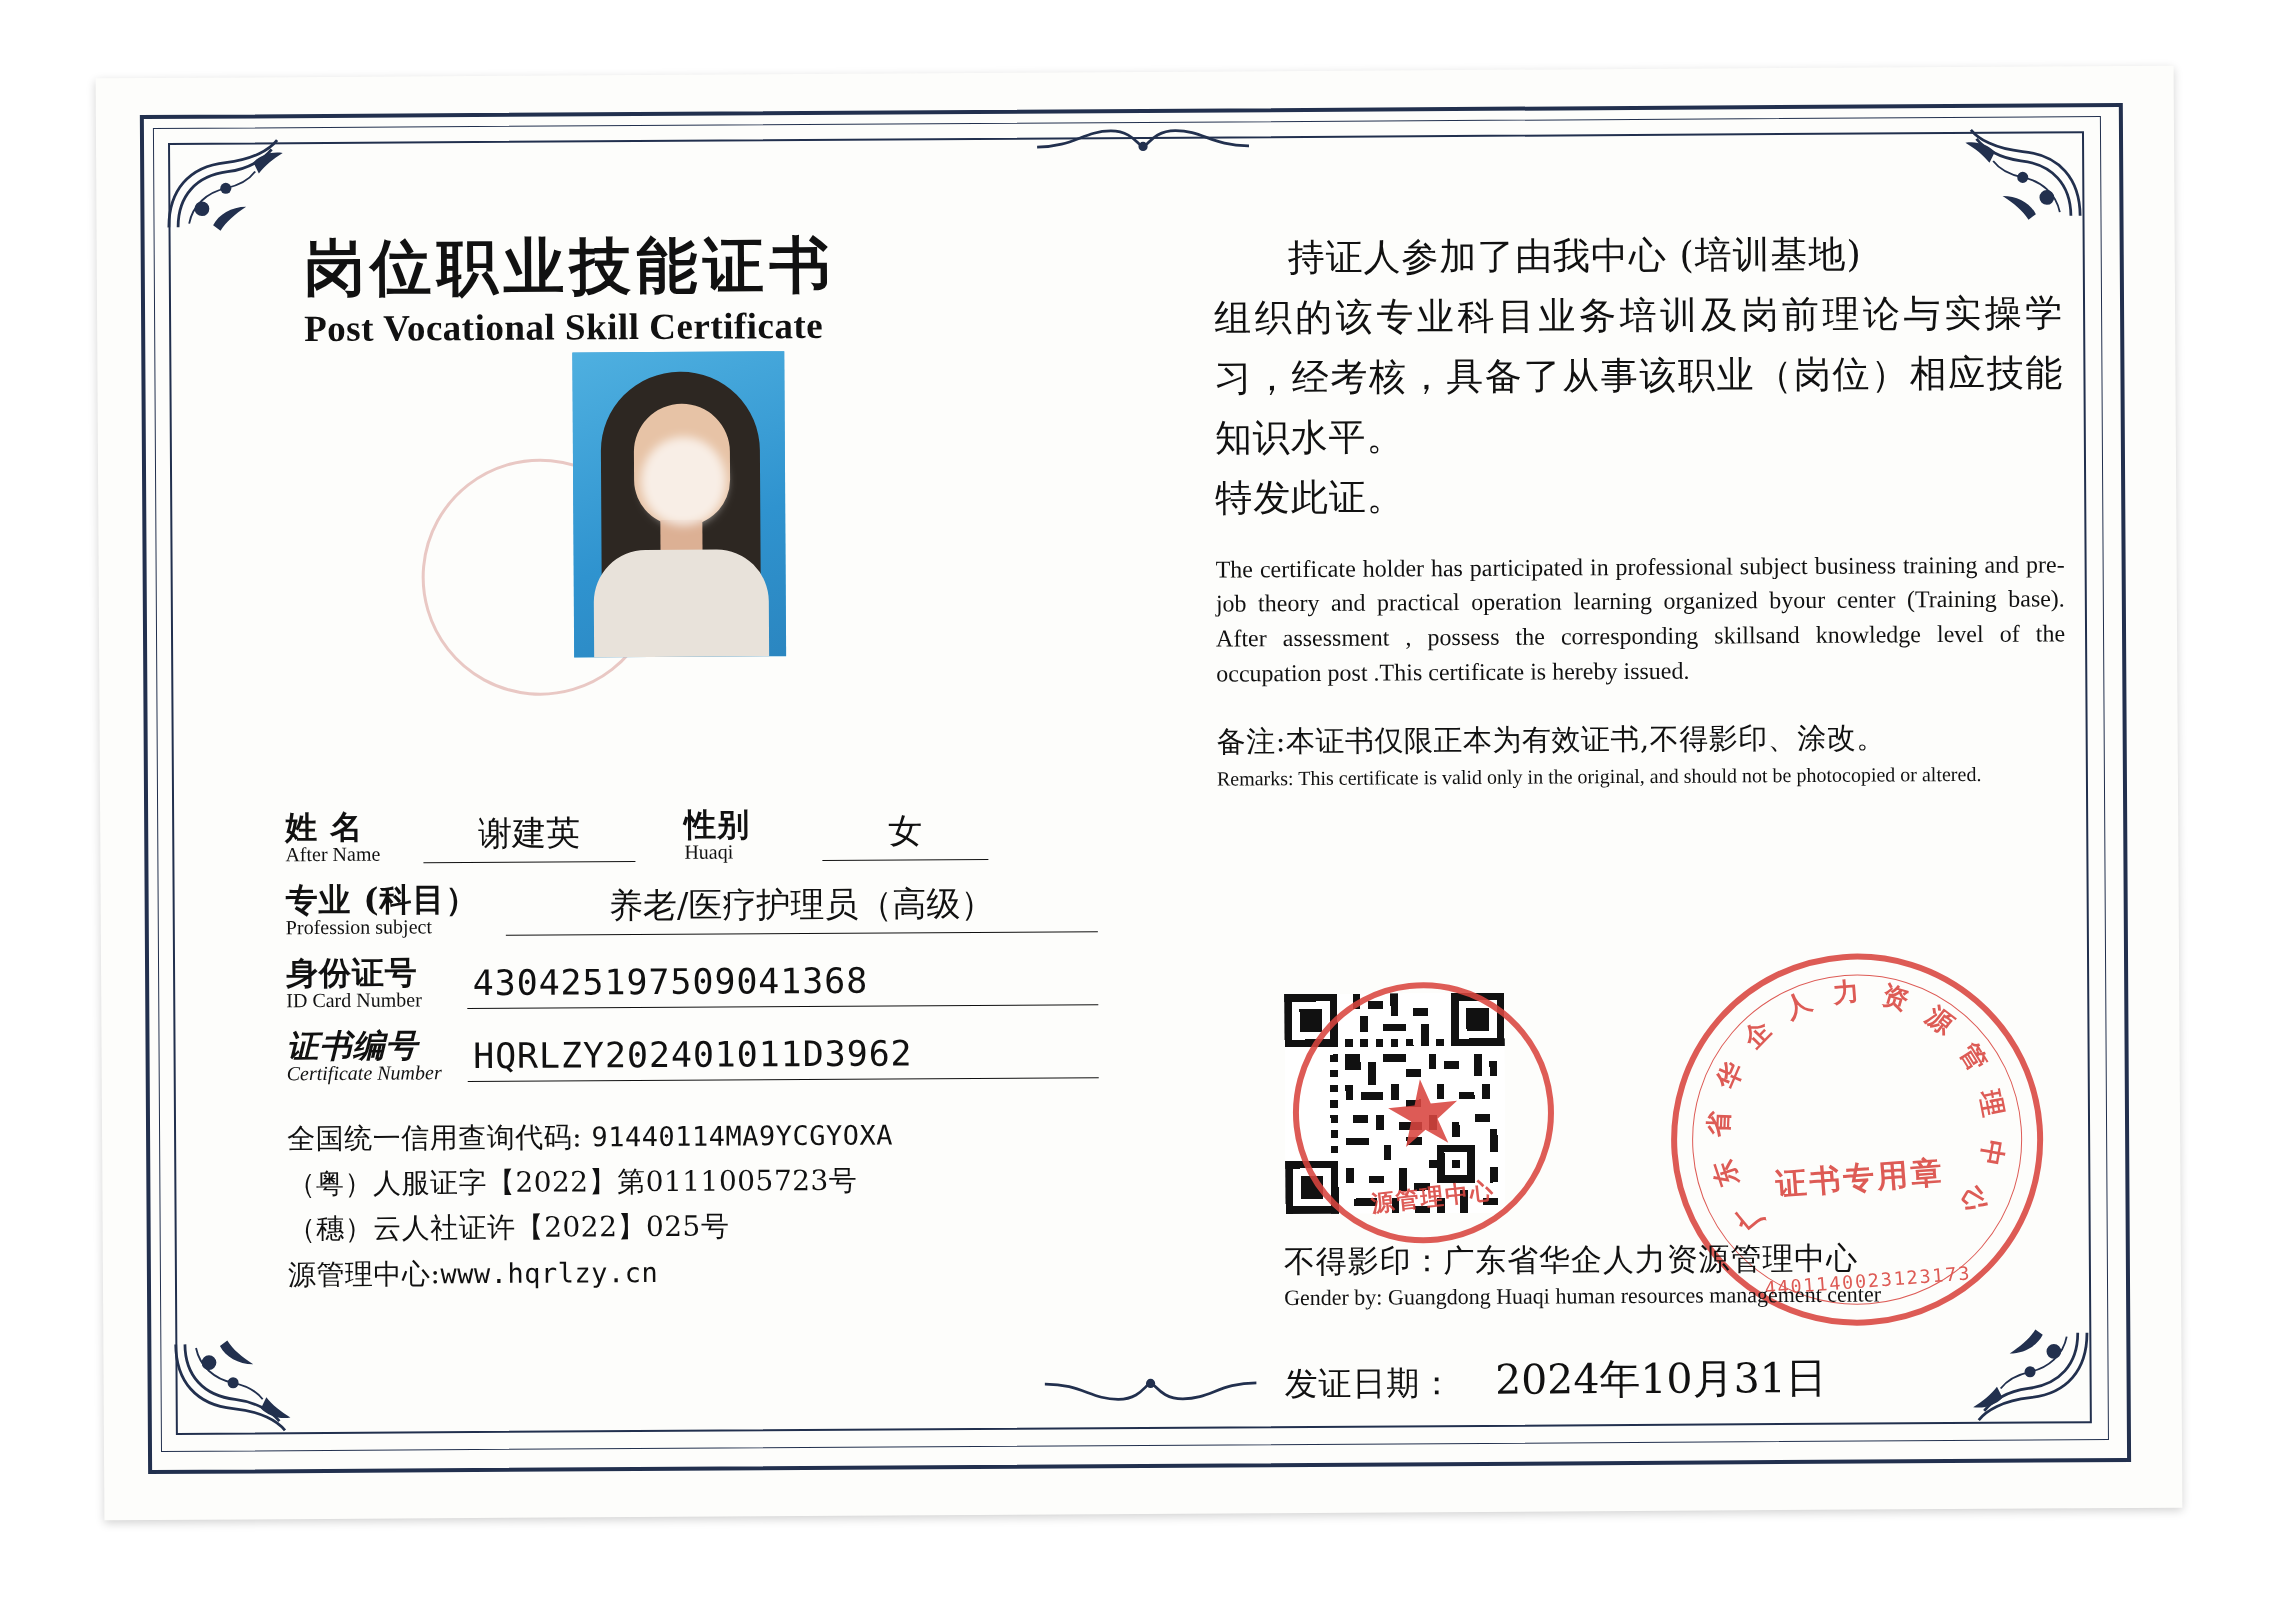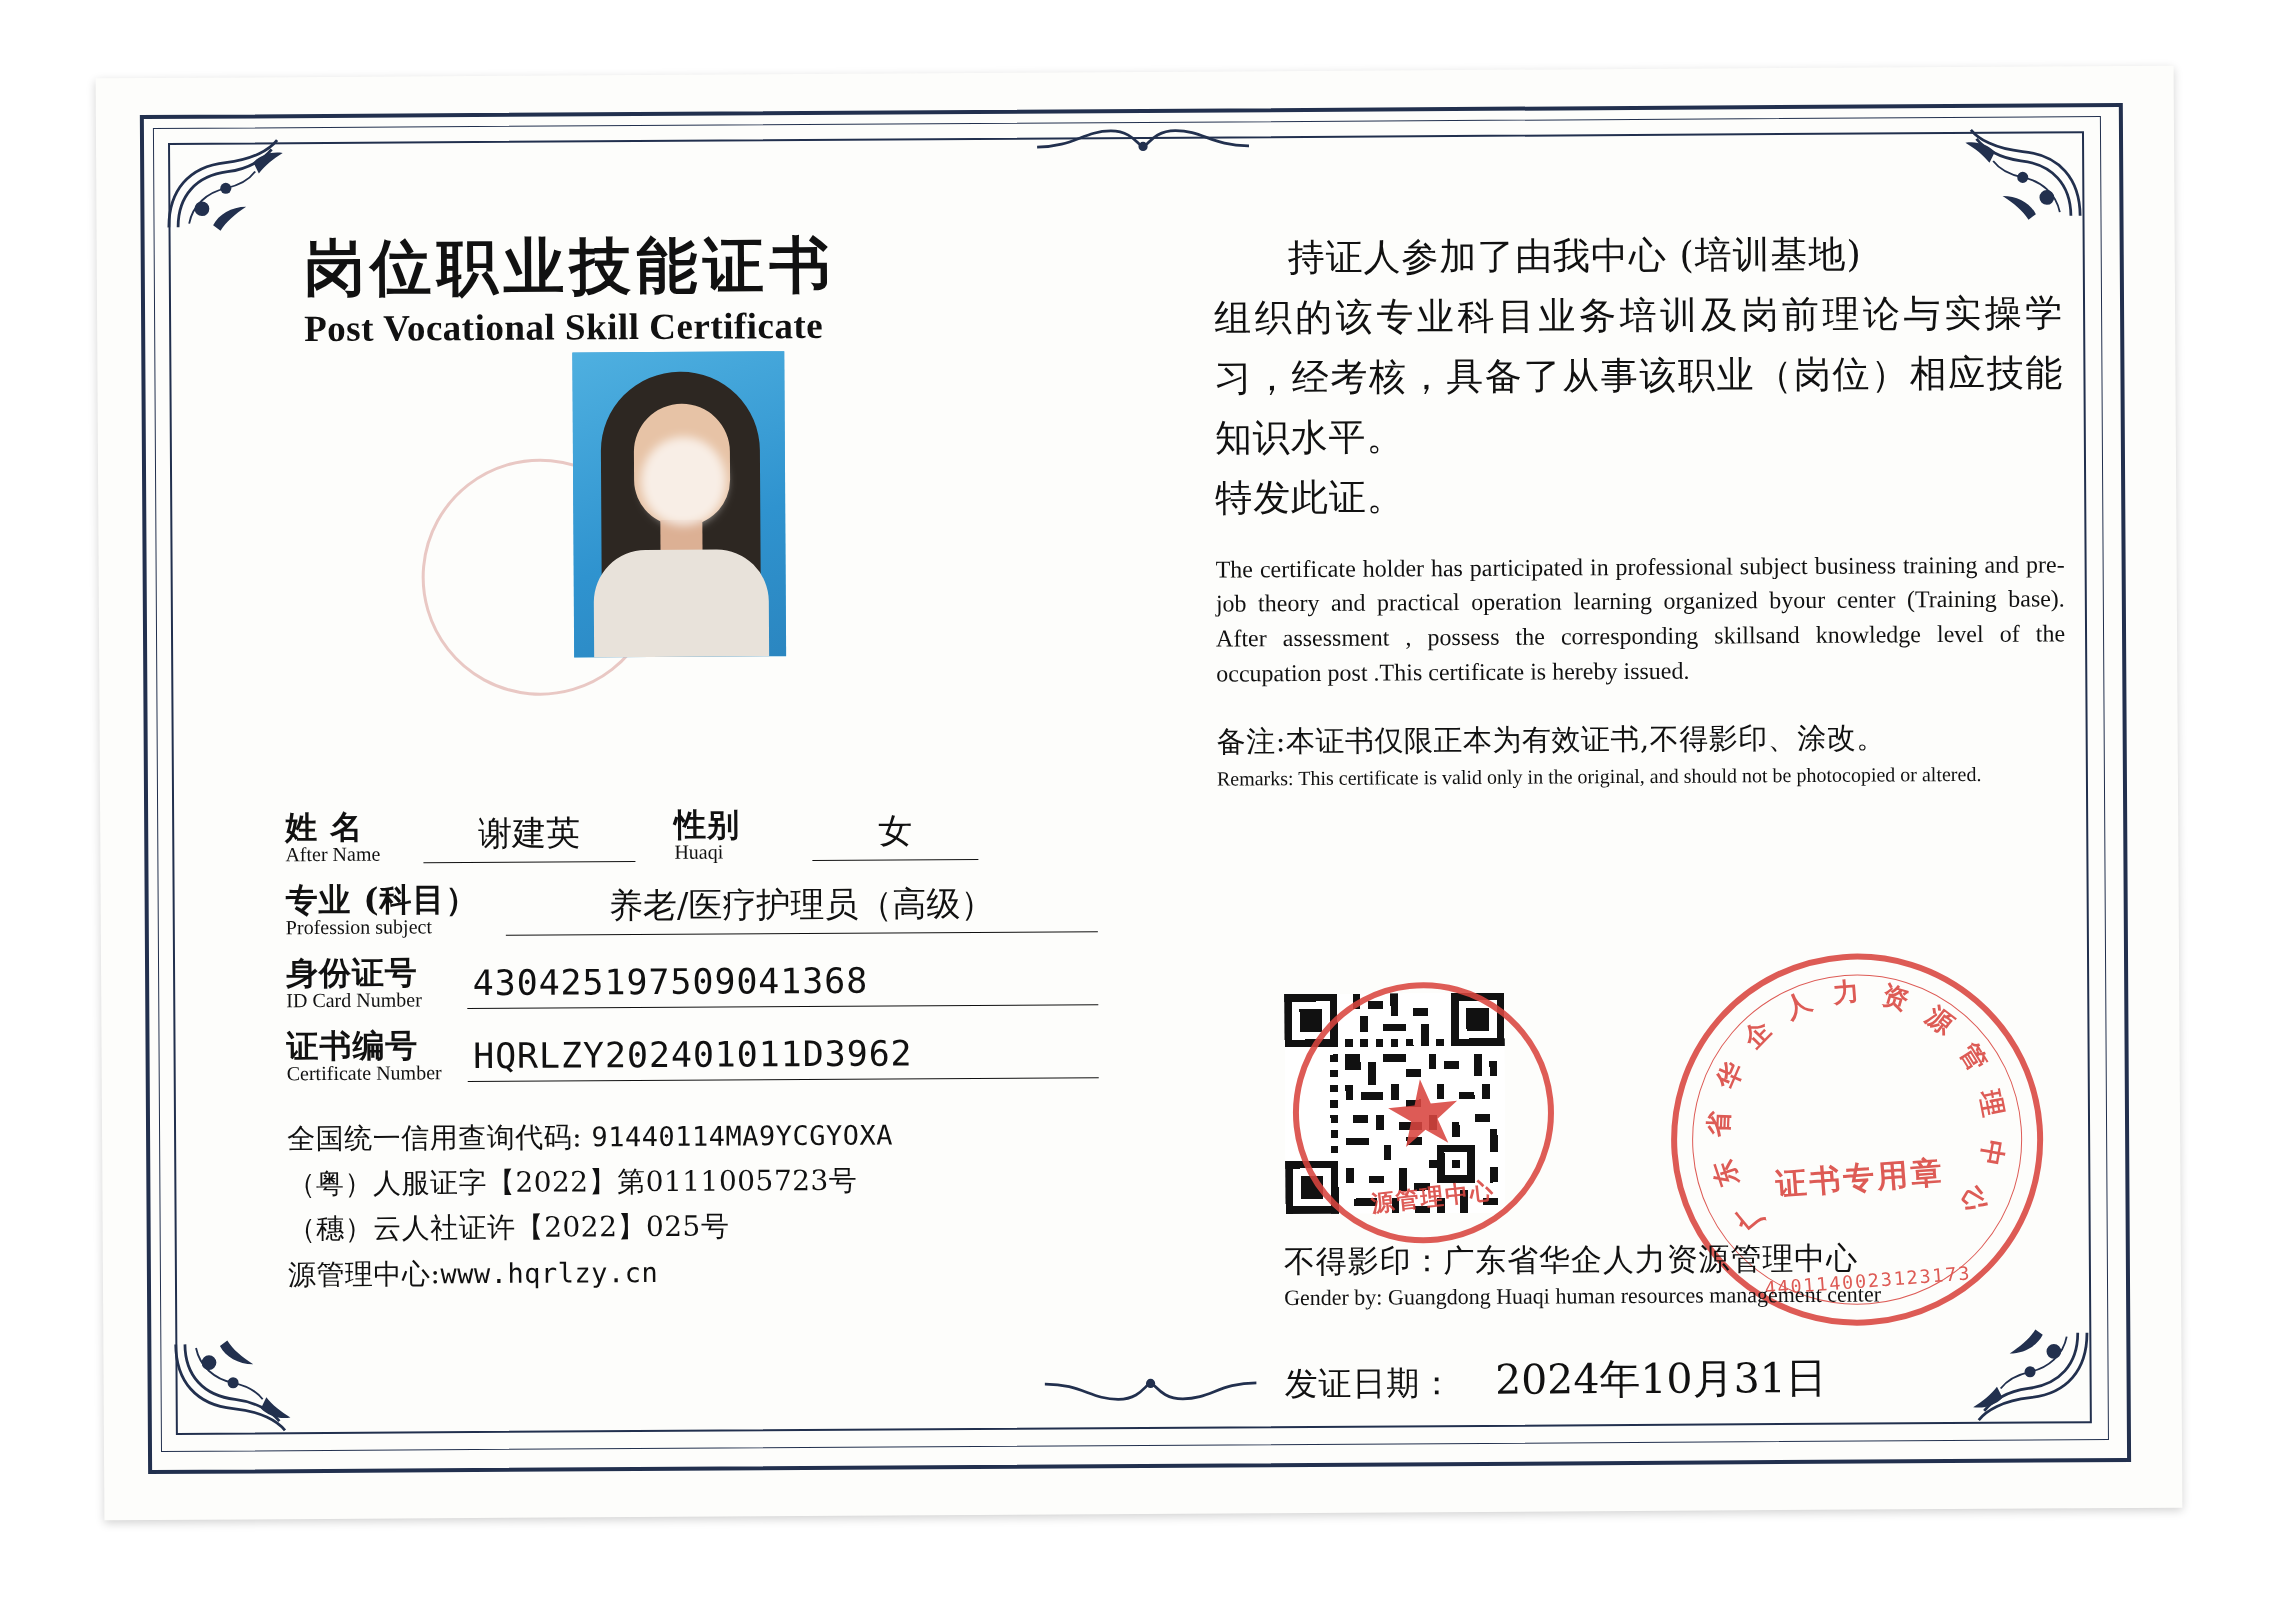--- a/index.html
+++ b/index.html
@@ -223,32 +223,32 @@
     font-family: "DejaVu Sans Mono", monospace;
     font-size: 35px;
     letter-spacing: 0.9px;
     text-align: left;
     padding-left: 5.5px;
   }
 
   .row-name { width: 812px; }
   .row-name .nm-label { width: 138px; }
   .row-name .nm-value { width: 212px; flex: none; }
-  .row-name .gd-label { width: 138px; margin-left: 39px; }
+  .row-name .gd-label { width: 138px; margin-left: 49px; }
   .row-name .gd-value { width: 166px; flex: none; }
 
   .row-prof { width: 812px; margin-top: 20px; }
   .row-prof .pf-label { width: 220px; }
   .row-prof .pf-value { text-align: center; }
 
   .row-id { width: 812px; margin-top: 20px; }
   .row-id .id-label { width: 181px; }
 
   .row-cert { width: 812px; margin-top: 20px; }
-  .row-cert .ct-label { width: 181px; }
+  .row-cert .ct-label { width: 181px; font-style: italic; }
 
   
   .info-block {
     margin-top: 33px;
     font-family: "DejaVu Serif", serif;
     font-size: 28px;
     color: #111;
     line-height: 1.62;
     letter-spacing: 0.5px;
   }

